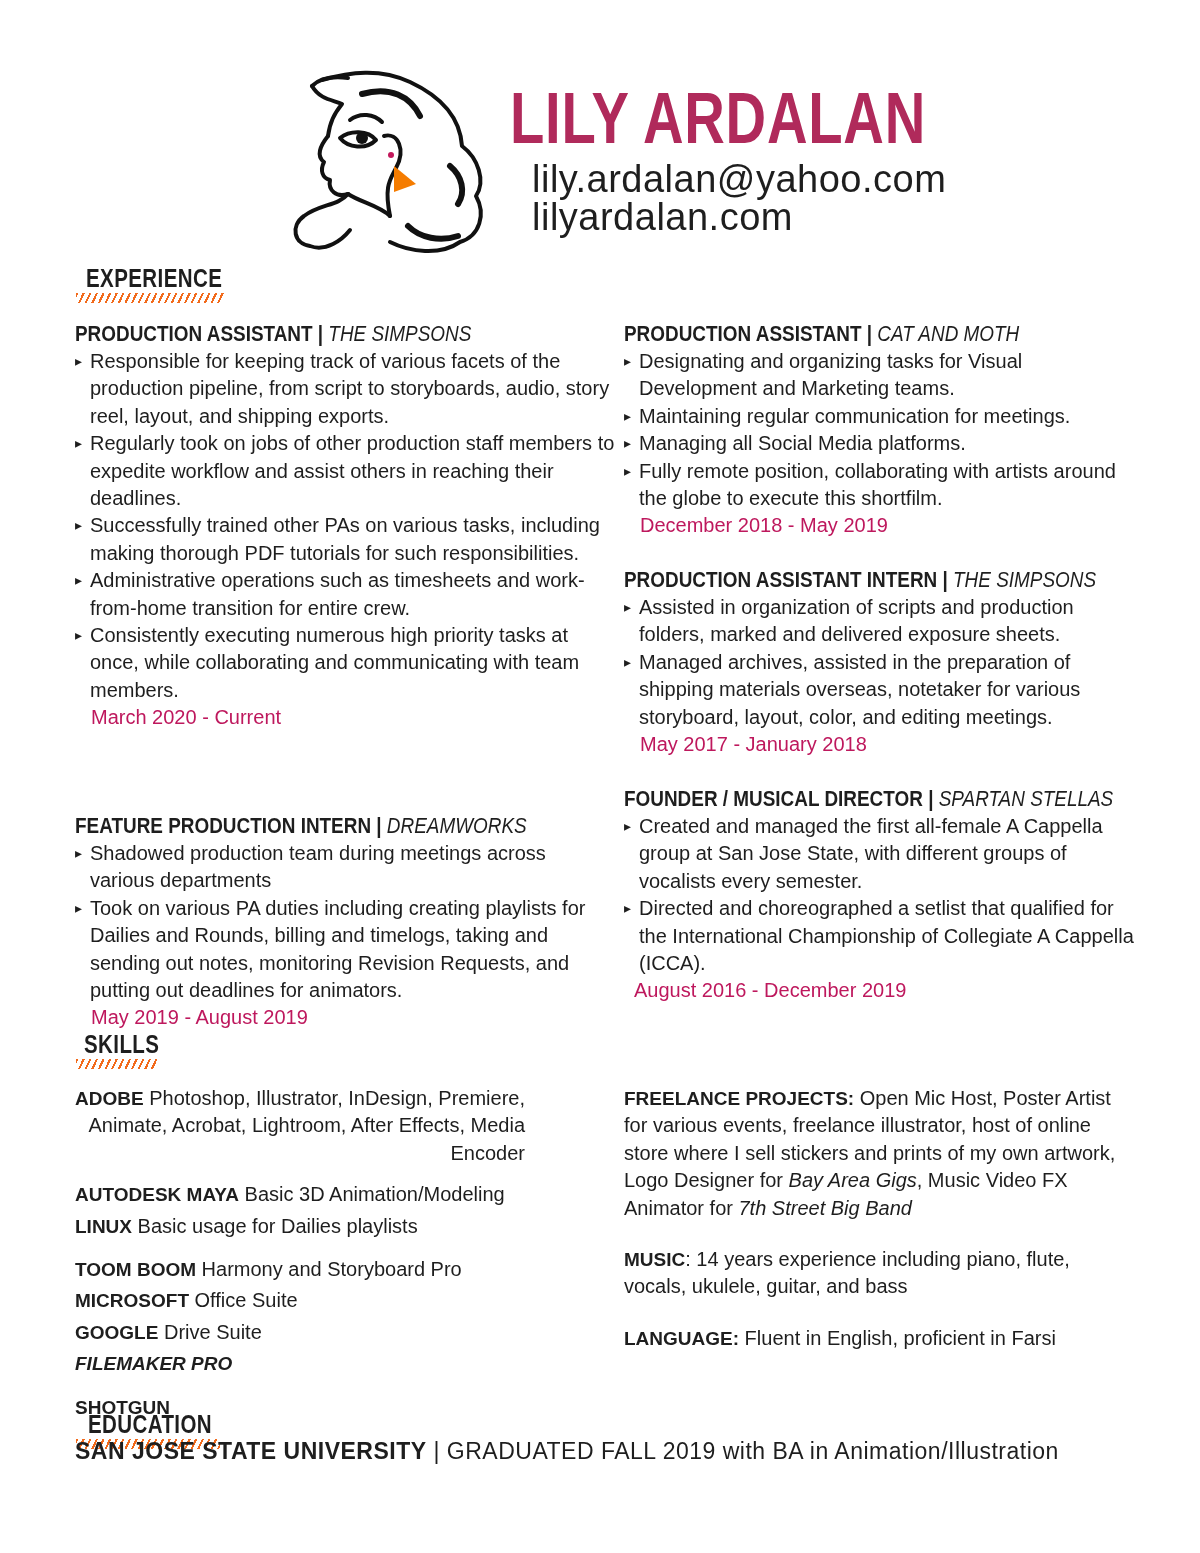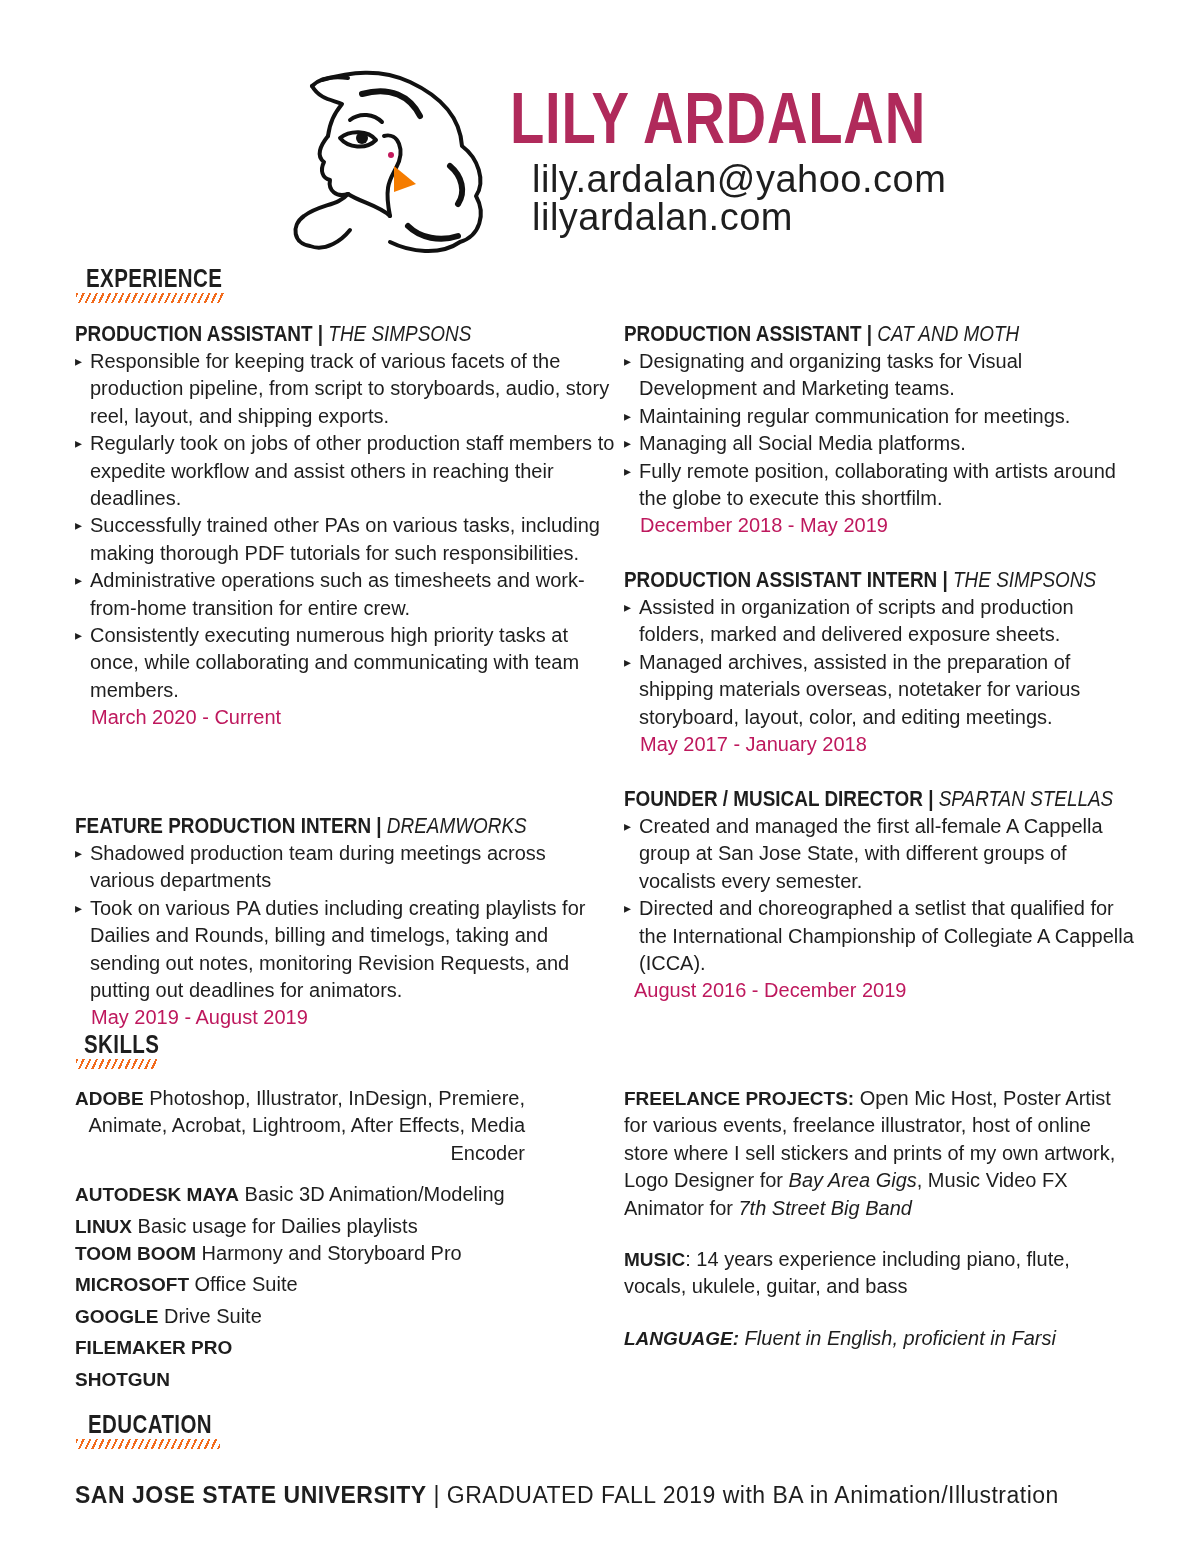--- a/index.html
+++ b/index.html
@@ -16,21 +16,21 @@
   .job { width:540px; }
   .job-title { font-weight:700; font-size:22px; white-space:nowrap; transform:scaleX(0.86);
                transform-origin:left top; line-height:28px; }
   .job-title .co { font-style:italic; font-weight:400; }
   .bullets { list-style:none; margin:0; padding:0; font-size:20px; line-height:27.4px; }
   .bullets li { position:relative; padding-left:15px; }
   .bullets li::before { content:"\25B8"; position:absolute; left:0; top:0; font-size:14px; }
   .dates { font-size:20px; color:#be185d; line-height:27.4px; padding-left:16px; }
   .skill-line { font-size:20px; line-height:27.4px; }
   .skill-line b { font-weight:700; font-size:19px; }
-  .edu { left:75px; top:1482px; font-size:23px; white-space:nowrap; letter-spacing:0.5px; }
+  .edu { left:75px; top:1438px; font-size:23px; white-space:nowrap; letter-spacing:0.5px; }
   .edu b { font-weight:700; }
 </style>
 </head>
 <body>
 
 <svg class="abs" style="left:290px;top:66px;" width="200" height="196" viewBox="0 0 200 196">
   <g fill="none" stroke="#111" stroke-width="4" stroke-linecap="round" stroke-linejoin="round">
     <path d="M32,14 C60,6 90,2 120,16 C150,30 170,50 172,80 C188,92 196,115 186,130 C196,148 190,170 170,176 C150,190 120,186 100,176"></path>
     <path d="M22,20 C30,12 42,10 58,12"></path>
     <path d="M22,20 C30,34 44,34 52,38 C44,48 40,56 38,70"></path>
@@ -105,30 +105,30 @@
   </ul>
   <div class="dates" style="padding-left:10px;">August 2016 - December 2019</div>
 </div>
 
 <div class="abs section-title" style="left:84px;top:1030px;">SKILLS</div>
 <div class="abs hatch" style="left:76px;top:1059px;width:82px;"></div>
 
 <div class="abs" style="left:75px;top:1085px;width:450px;">
   <div class="skill-line" style="margin-bottom:14px;text-align:right;"><b>ADOBE</b><span> Photoshop, Illustrator, InDesign, Premiere, Animate, Acrobat, Lightroom, After Effects, Media Encoder</span></div>
   <div class="skill-line" style="margin-bottom:4px;"><b>AUTODESK MAYA</b><span> Basic 3D Animation/Modeling</span></div>
-  <div class="skill-line" style="margin-bottom:0;"><b>LINUX</b><span> Basic usage for Dailies playlists</span></div>
+  <div class="skill-line" style="margin-bottom:16px;"><b>LINUX</b><span> Basic usage for Dailies playlists</span></div>
   <div class="skill-line" style="margin-bottom:4px;"><b>TOOM BOOM</b><span> Harmony and Storyboard Pro</span></div>
   <div class="skill-line" style="margin-bottom:4px;"><b>MICROSOFT</b><span> Office Suite</span></div>
   <div class="skill-line" style="margin-bottom:4px;"><b>GOOGLE</b><span> Drive Suite</span></div>
-  <div class="skill-line" style="margin-bottom:4px;"><b>FILEMAKER PRO</b><span></span></div>
+  <div class="skill-line" style="margin-bottom:16px;font-style:italic;"><b>FILEMAKER PRO</b><span></span></div>
   <div class="skill-line"><b>SHOTGUN</b><span></span></div>
 </div>
 
 <div class="abs" style="left:624px;top:1085px;width:500px;">
   <div class="skill-line"><b>FREELANCE PROJECTS:</b><span> Open Mic Host, Poster Artist for various events, freelance illustrator, host of online store where I sell stickers and prints of my own artwork, Logo Designer for </span><i>Bay Area Gigs</i><span>, Music Video FX Animator for </span><i>7th Street Big Band</i></div>
   <div class="skill-line" style="margin-top:24px;"><b>MUSIC</b><span>: 14 years experience including piano, flute, vocals, ukulele, guitar, and bass</span></div>
-  <div class="skill-line" style="margin-top:24px;font-style:italic;"><b>LANGUAGE:</b><span> Fluent in English, proficient in Farsi</span></div>
+  <div class="skill-line" style="margin-top:24px;"><b>LANGUAGE:</b><span> Fluent in English, proficient in Farsi</span></div>
 </div>
 
 <div class="abs section-title" style="left:88px;top:1410px;">EDUCATION</div>
 <div class="abs hatch" style="left:76px;top:1439px;width:144px;"></div>
 
 <div class="abs edu"><b>SAN JOSE STATE UNIVERSITY</b><span> | </span><span>GRADUATED FALL 2019 with BA in Animation/Illustration</span></div>
 
 </body></html>

